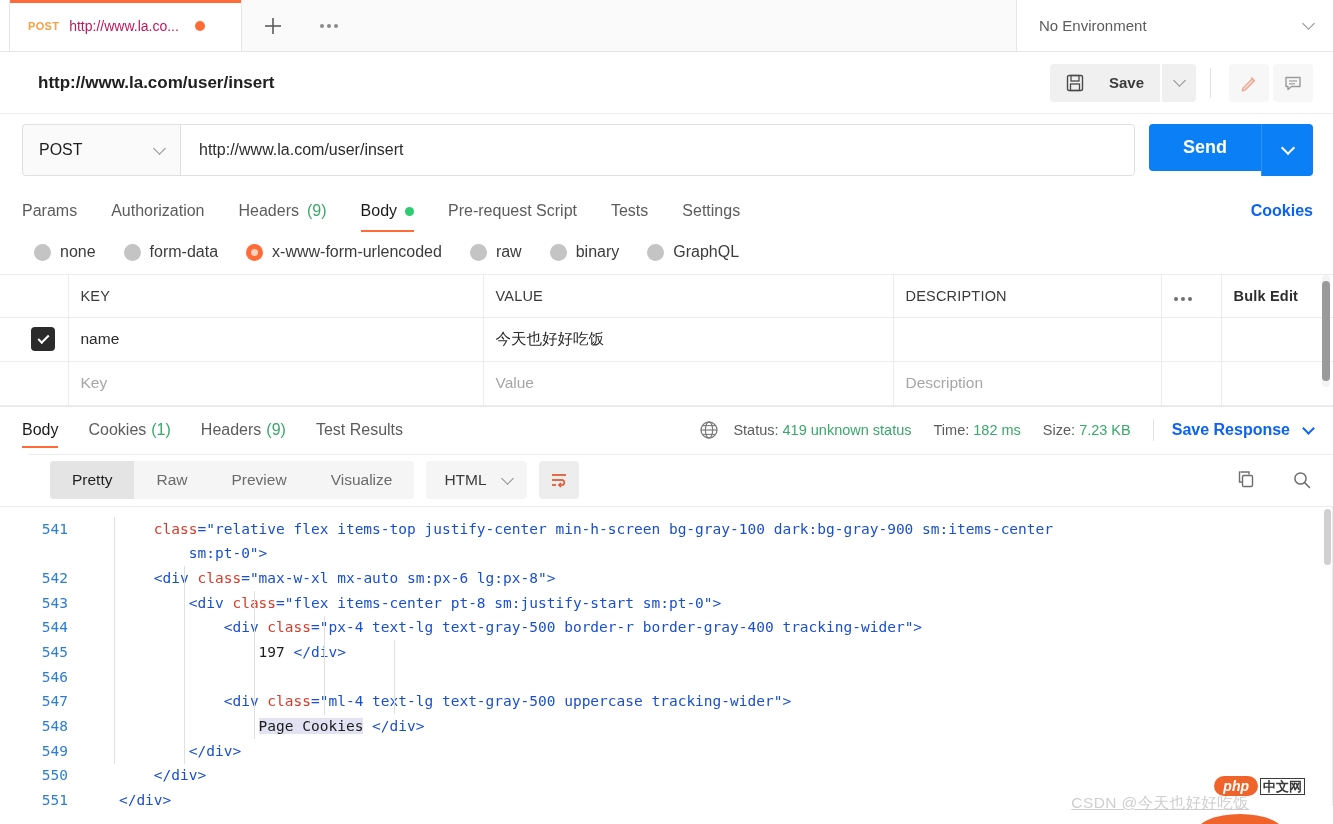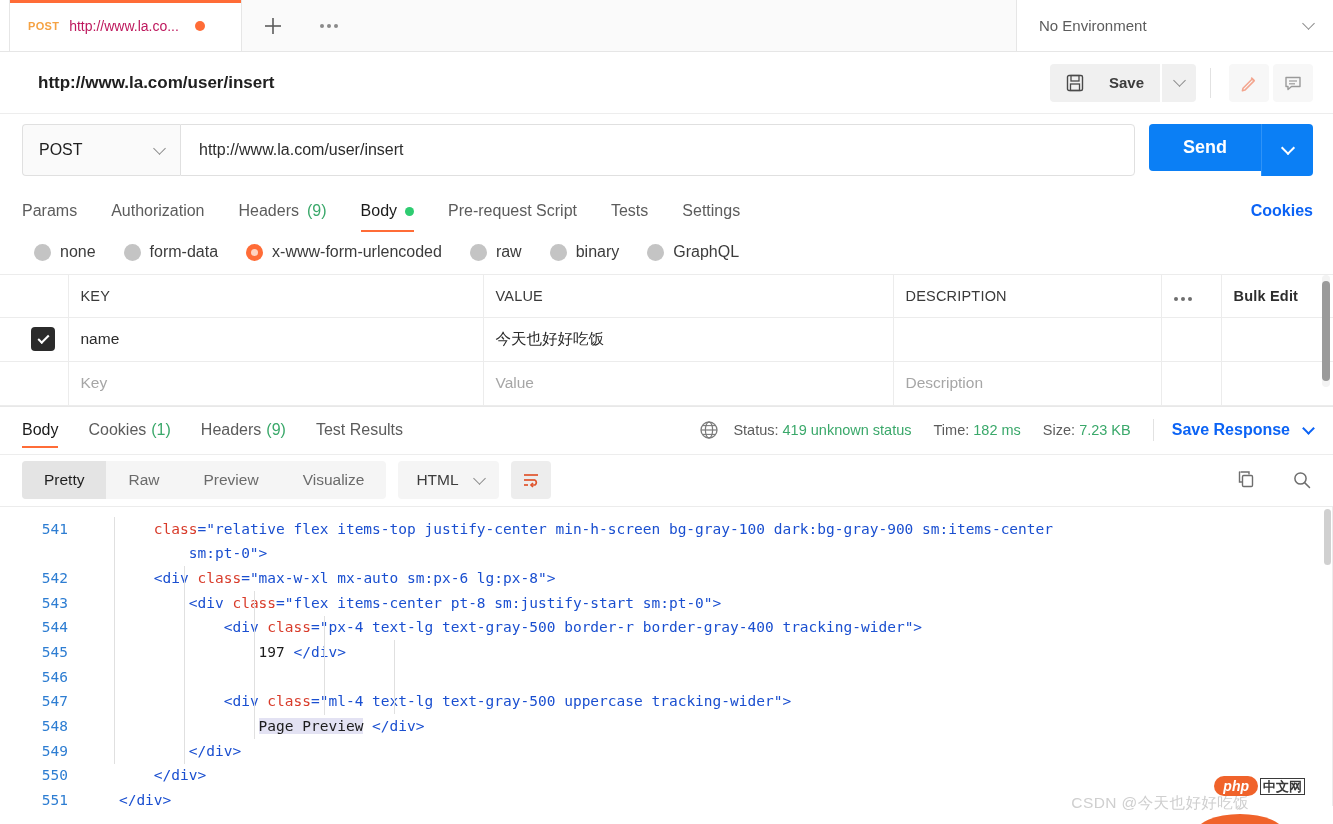--- a/index.html
+++ b/index.html
@@ -247,21 +247,21 @@
   }
   .chev-b {
     display: inline-block; width: 9px; height: 9px;
     border-right: 2px solid #0b63f5; border-bottom: 2px solid #0b63f5;
     transform: rotate(45deg); margin-bottom: 4px;
   }
 
   
   .viewbar {
     display: flex; align-items: center; height: 52px;
-    padding: 0 20px 0 22px; border-top: 1px solid #ededed;
+    padding: 0 20px 0 22px; border-top: 1px solid #ededed; margin-left: 28px;
   }
   .seg {
     display: flex; background: #f5f5f5; border-radius: 4px; overflow: hidden;
     height: 38px; align-items: stretch;
   }
   .seg .sgi {
     display: flex; align-items: center; padding: 0 22px;
     font-size: 15.5px; color: #6b6b6b; cursor: pointer;
   }
   .seg .sgi.active { background: #e4e4e4; color: #1f1f1f; }
@@ -311,21 +311,21 @@
   .code-scroll-v {
     position: absolute; right: 2px; top: 2px; width: 7px; height: 56px;
     background: #d0d0d0; border-radius: 4px;
   }
   .code-edge { position: absolute; right: 0; top: 0; bottom: 0; width: 1px; background: #ececec; }
 
   
   .wm-csdn {
     position: absolute; right: 84px; bottom: 10px;
     font-size: 15.5px; color: #cfcfcf; letter-spacing: .4px;
-    pointer-events: none; white-space: nowrap;
+    pointer-events: none; white-space: nowrap; text-decoration: underline;
   }
   .wm-php {
     position: absolute; right: 28px; bottom: 28px;
     display: flex; align-items: center; gap: 2px; pointer-events: none; padding-left: 20px;
   }
   .wm-php .pill {
     background: #f0632b; color: #fff; font-style: italic; font-weight: 700;
     font-size: 14px; padding: 2px 9px; border-radius: 11px;
   }
   .wm-php .cn {
@@ -640,21 +640,21 @@
           </div>
         <div id="codelines">
             <div class="cline"><span class="tk-txt">        </span><span class="tk-attr">class</span><span class="tk-punc">=</span><span class="tk-str">"relative flex items-top justify-center min-h-screen bg-gray-100 dark:bg-gray-900 sm:items-center</span></div>
             <div class="cline"><span class="tk-txt">            </span><span class="tk-str">sm:pt-0"</span><span class="tk-punc">&gt;</span></div>
             <div class="cline"><span class="tk-txt">        </span><span class="tk-punc">&lt;div </span><span class="tk-attr">class</span><span class="tk-punc">=</span><span class="tk-str">"max-w-xl mx-auto sm:px-6 lg:px-8"</span><span class="tk-punc">&gt;</span></div>
             <div class="cline"><span class="tk-txt">            </span><span class="tk-punc">&lt;div </span><span class="tk-attr">class</span><span class="tk-punc">=</span><span class="tk-str">"flex items-center pt-8 sm:justify-start sm:pt-0"</span><span class="tk-punc">&gt;</span></div>
             <div class="cline"><span class="tk-txt">                </span><span class="tk-punc">&lt;div </span><span class="tk-attr">class</span><span class="tk-punc">=</span><span class="tk-str">"px-4 text-lg text-gray-500 border-r border-gray-400 tracking-wider"</span><span class="tk-punc">&gt;</span></div>
             <div class="cline"><span class="tk-txt">                    197 </span><span class="tk-punc">&lt;/div&gt;</span></div>
             <div class="cline">&nbsp;</div>
             <div class="cline"><span class="tk-txt">                </span><span class="tk-punc">&lt;div </span><span class="tk-attr">class</span><span class="tk-punc">=</span><span class="tk-str">"ml-4 text-lg text-gray-500 uppercase tracking-wider"</span><span class="tk-punc">&gt;</span></div>
-            <div class="cline"><span class="tk-txt">                    </span><span class="hl">Page Preview</span><span class="tk-txt"> </span><span class="tk-punc">&lt;/div&gt;</span></div>
+            <div class="cline"><span class="tk-txt">                    </span><span class="hl">Page Cookies</span><span class="tk-txt"> </span><span class="tk-punc">&lt;/div&gt;</span></div>
             <div class="cline"><span class="tk-txt">            </span><span class="tk-punc">&lt;/div&gt;</span></div>
             <div class="cline"><span class="tk-txt">        </span><span class="tk-punc">&lt;/div&gt;</span></div>
             <div class="cline"><span class="tk-txt">    </span><span class="tk-punc">&lt;/div&gt;</span></div>
           </div>
       </div>
     </div>
   </div>
 
   <div class="wm-csdn">CSDN @今天也好好吃饭</div>
   <div class="wm-php">

